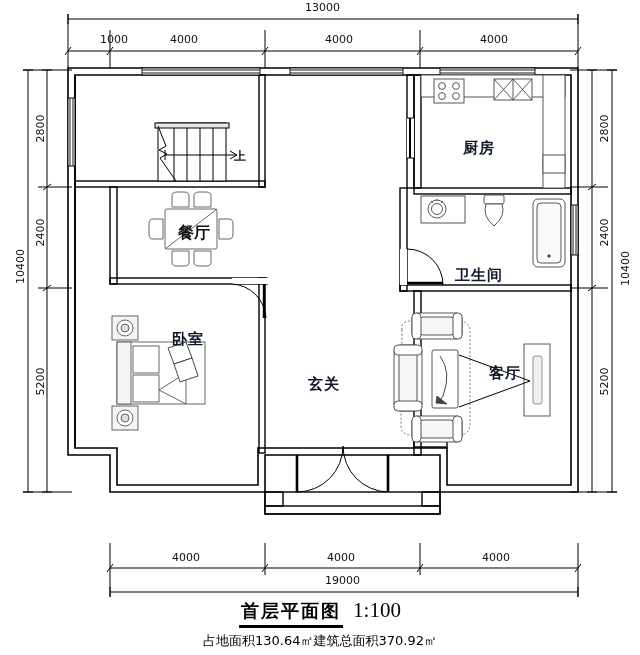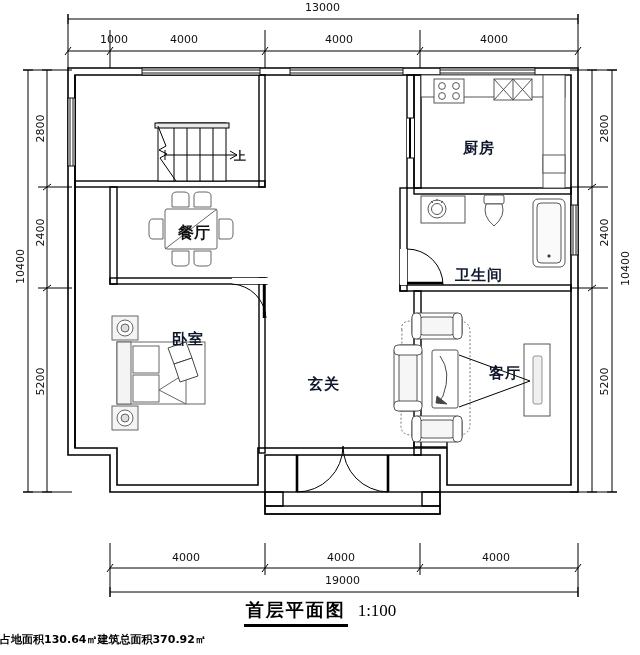--- a/index.html
+++ b/index.html
@@ -10,23 +10,23 @@
   .lbl{position:absolute;white-space:nowrap;font-family:"DejaVu Sans","Liberation Sans",sans-serif;}
   .dim{font-size:11px;letter-spacing:0px;color:#111;}
   .dim-v{transform-origin:center center;transform:rotate(-90deg);}
   .room{font-size:15px;font-weight:700;color:#0f172a;letter-spacing:1px;}
   .room-sm{font-size:16px;font-weight:700;color:#111;}
   .updir{font-size:12px;color:#111;font-weight:600;}
   .title-wrap{position:absolute;left:0;top:598px;width:640px;text-align:center;}
   .title-main{display:inline-block;font-size:18px;font-weight:700;
       font-family:"DejaVu Sans","Liberation Sans",sans-serif;
       border-bottom:3px solid #000;padding:0 2px 2px 2px;letter-spacing:2px;}
-  .title-scale{font-size:17px;font-family:"Liberation Serif",serif;margin-left:10px;letter-spacing:0px;}
-  .title-sub{position:absolute;left:0;top:632px;width:640px;text-align:left;
-      font-size:11px;font-family:"DejaVu Sans","Liberation Sans",sans-serif;letter-spacing:0px;font-weight:bold;}
+  .title-scale{font-size:21px;font-family:"Liberation Serif",serif;margin-left:10px;letter-spacing:0px;}
+  .title-sub{position:absolute;left:0;top:632px;width:640px;text-align:center;
+      font-size:13px;font-family:"DejaVu Sans","Liberation Sans",sans-serif;letter-spacing:0px;}
 </style>
 </head>
 <body>
 
 <div class="plan">
 <svg width="640" height="655" viewBox="0 0 640 655" xmlns="http://www.w3.org/2000/svg">
 
   <g stroke="#000" stroke-width="1" fill="none">
 
     <line x1="68" y1="19" x2="578" y2="19"></line>

